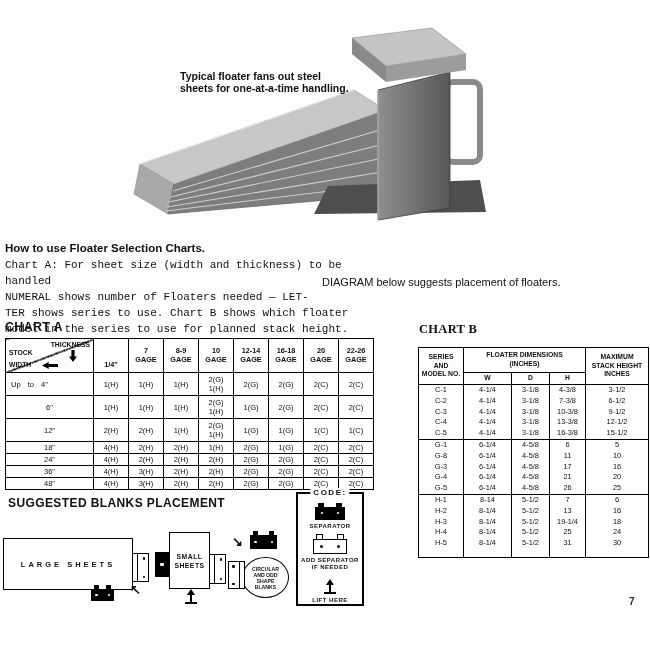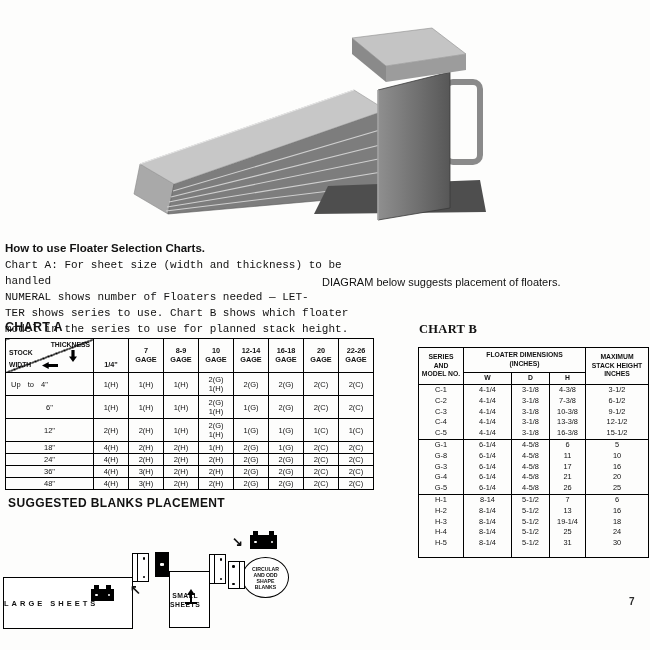--- a/index.html
+++ b/index.html
@@ -51,21 +51,21 @@
   .cb tr.sub th.mid{border-left:1px solid #000;}
   .cb td{font-size:7.4px;line-height:10.8px;height:10.8px;}
   .cb td+td{border-left:1px solid #000;}
   .cb tr.group-start td{border-top:1px solid #000;}
   .cb tr.spacer td{height:8px;}
 
   
   .placement-head{left:8px;top:496px;font-size:12px;font-weight:bold;letter-spacing:.4px;}
   .diagram{left:0;top:518px;width:384px;height:100px;}
   .sheetbox{position:absolute;border:1px solid #000;background:#fff;display:flex;
-            align-items:center;justify-content:flex-start;text-align:center;margin-top:39px;}
+            align-items:center;justify-content:center;text-align:center;}
   .large-box{left:3px;top:20px;width:128px;height:50px;}
   .large-lbl{font-size:7.5px;font-weight:bold;letter-spacing:3px;}
   .small-box{left:169px;top:14px;width:39px;height:55px;}
   .small-lbl{font-size:6.8px;font-weight:bold;letter-spacing:.5px;line-height:9px;}
   .circle-box{left:242px;top:39px;width:45px;height:39px;border:1px solid #000;border-radius:50%;
               position:absolute;display:flex;align-items:center;justify-content:center;text-align:center;background:#fff;}
   .circle-lbl{font-size:5.2px;font-weight:bold;line-height:6px;}
   .wfloater{position:absolute;background:#fff;border:1px solid #000;}
   .wfloater .hinge{position:absolute;top:-1px;bottom:-1px;width:4px;border:1px solid #000;}
   .wfloater.hinge-left .hinge{left:-1px;}
@@ -133,20 +133,22 @@
     <rect x="318" y="66" width="34" height="80" rx="7" fill="none" stroke="#8a8a8a" stroke-width="6"></rect>
     <g>
       <polygon points="250,74 322,56 322,192 250,204" fill="url(#gBox)" stroke="#3a3a3a" stroke-width="0.8"></polygon>
       <line x1="250" y1="74" x2="250" y2="204" stroke="#b5b5b5" stroke-width="1.4"></line>
       <polygon points="224,22 304,12 338,38 258,50" fill="#c4c4c4" stroke="#8d8d8d" stroke-width="0.6"></polygon>
       <polygon points="224,22 258,50 258,66 224,38" fill="#8a8a8a"></polygon>
       <polygon points="258,50 338,38 338,54 258,66" fill="#9c9c9c"></polygon>
     </g>
   </svg>
 
+  <div class="abs photo-caption pre">Typical floater fans out steel
+sheets for one-at-a-time handling.</div>
 
   <div class="abs howto-head">How to use Floater Selection Charts.</div>
   <div class="abs howto-body pre">Chart A: For sheet size (width and thickness) to be handled
 NUMERAL shows number of Floaters needed — LET-
 TER shows series to use. Chart B shows which floater
 model in the series to use for planned stack height.</div>
   <div class="abs diagram-note">DIAGRAM below suggests placement of floaters.</div>
 
   <div class="abs chart-a-title">CHART A</div>
   <div class="abs chart-a">
@@ -463,15 +465,39 @@
         <i class="wdot w2"></i>
     </div>
     <span class="ptr" style="left:232px;top:18px">↘</span>
     <div class="wfloater hinge-right" style="left:228px;top:43px;width:15px;height:26px">
       <i class="hinge"></i>
       <i class="dot d1"></i>
         <i class="dot d2"></i>
     </div>
   </div>
 
+  <div class="abs code-box">
+    <span class="code-title">CODE:</span>
+    <div class="sep-black">
+      <i class="bump b1"></i>
+        <i class="bump b2"></i>
+        <i class="wdot w1"></i>
+        <i class="wdot w2"></i>
+    </div>
+    <div class="code-lbl">SEPARATOR</div>
+    <div class="sep-white">
+      <i class="bump b1"></i>
+        <i class="bump b2"></i>
+        <i class="dot d1"></i>
+        <i class="dot d2"></i>
+    </div>
+    <div class="code-lbl pre">ADD SEPARATOR
+IF NEEDED</div>
+    <div class="code-lift">
+      <div class="lift-head"></div>
+        <div class="lift-stem"></div>
+        <div class="lift-base"></div>
+    </div>
+    <div class="code-lbl">LIFT HERE</div>
+  </div>
 
   <div class="abs page-number">7</div>
 </div>
 
 </body></html>

